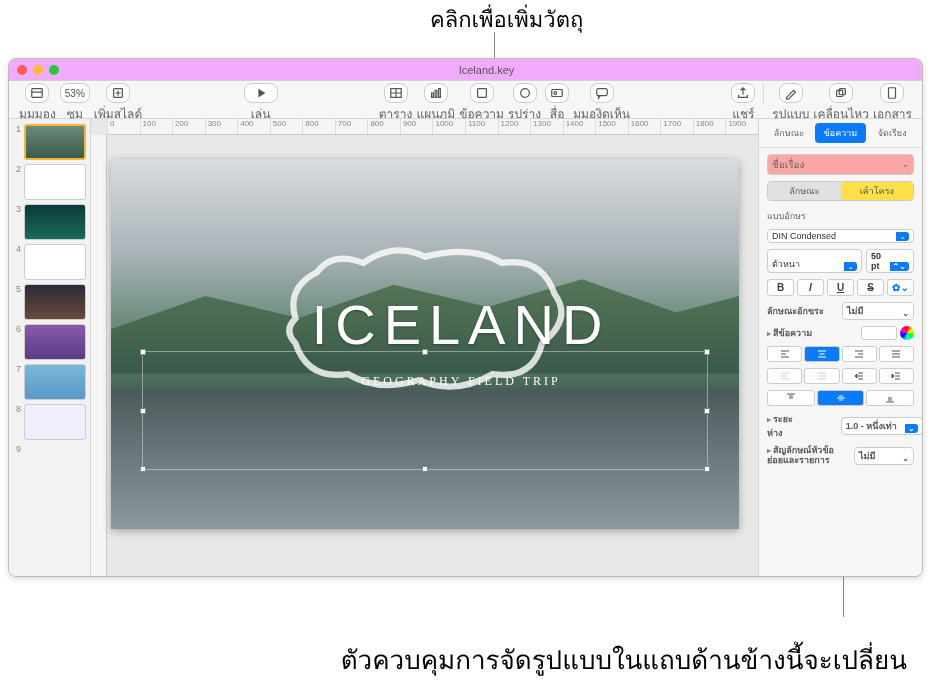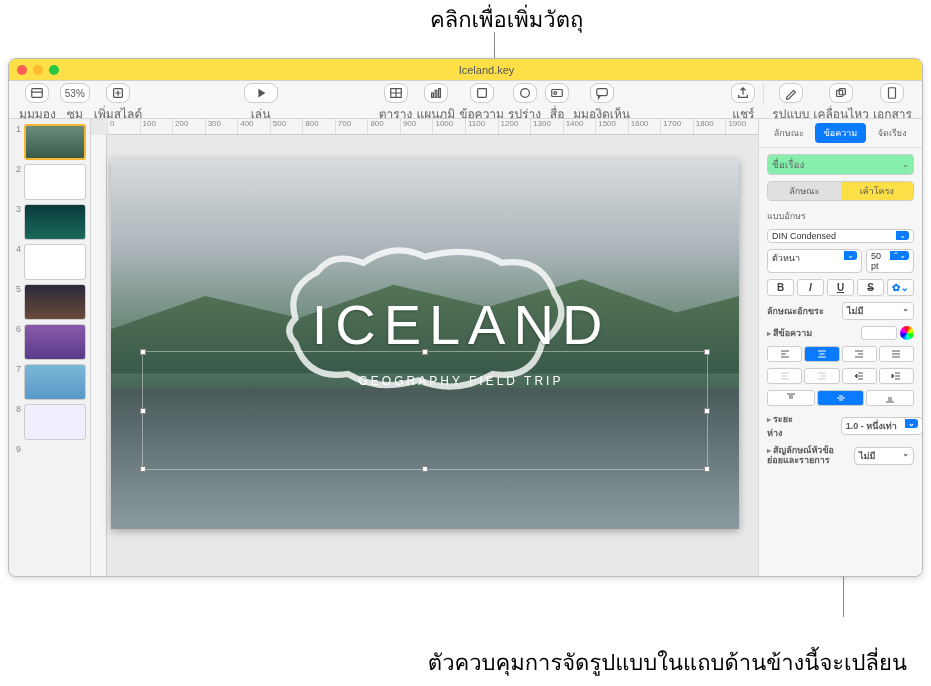--- a/index.html
+++ b/index.html
@@ -3,27 +3,27 @@
 <meta charset="utf-8">
 <style>
 * { margin:0; padding:0; box-sizing:border-box; font-family:-apple-system,"Helvetica Neue",Arial,sans-serif; }
 body { width:931px; height:686px; background:#fff; position:relative; font-size:11px; color:#333; }
 
 
 .callout-top { position:absolute; left:420px; top:2px; font-size:22px; color:#000;margin-left:10px; }
 .callout-line-top { position:absolute; left:494px; top:32px; width:1px; height:26px; background:#888; }
 .callout-bracket-top { position:absolute; left:418px; top:58px; width:162px; height:10px; border:1px solid #888; border-bottom:none; border-radius:6px 6px 0 0; }
 
-.callout-bottom { position:absolute; right:24px; bottom:8px; font-size:22px; color:#000; text-align:right; line-height:1.35; }
+.callout-bottom { position:absolute; right:24px; bottom:8px; font-size:26px; color:#000; text-align:right; line-height:1.35; }
 .callout-bracket-bottom { position:absolute; left:767px; top:477px; width:152px; height:10px; border:1px solid #888; border-top:none; border-radius:0 0 6px 6px; }
 .callout-line-bottom { position:absolute; left:843px; top:487px; width:1px; height:130px; background:#888; }
 
 
 .app-window { position:absolute; left:8px; top:58px; width:915px; height:519px; background:#ececec; border:1px solid #bbb; border-radius:8px; overflow:hidden; box-shadow:0 2px 6px rgba(0,0,0,.15); }
-.titlebar { height:22px; display:flex; align-items:center; padding:0 8px; background:#fde047; border-bottom:1px solid #d0d0d0; }
+.titlebar { height:22px; display:flex; align-items:center; padding:0 8px; background:#f0abfc; border-bottom:1px solid #d0d0d0; }
 .traffic { display:flex; gap:6px; }
 .dot { width:10px; height:10px; border-radius:50%; }
 .dot.red{background:#ff5f57;} .dot.yellow{background:#febc2e;} .dot.green{background:#28c840;}
 .doc-title { flex:1; text-align:center; font-size:11px; color:#555; }
 
 .toolbar { height:38px; display:flex; align-items:flex-start; padding:2px 10px 0; background:#f6f6f6; border-bottom:1px solid #d5d5d5; gap:4px; }
 .tb-group{display:flex;flex-direction:column;align-items:center;gap:1px;}
 .tb-btn{display:flex;align-items:center;justify-content:center;height:20px;min-width:24px;border:1px solid #ccc;border-radius:8px;background:#fff;font-size:10px;color:#555;}
 .tb-btn svg{width:14px;height:14px;stroke:#555;fill:none;stroke-width:1.4;}
 .tb-lbl{font-size:12px;color:#666;white-space:nowrap;}
@@ -51,39 +51,39 @@
 .canvas-wrap{flex:1;background:#e8e8e8;position:relative;overflow:hidden;}
 .ruler-h{position:absolute;left:16px;right:0;top:0;height:16px;background:#f5f5f5;border-bottom:1px solid #ccc;font-size:8px;color:#888;display:flex;}
 .ruler-v{position:absolute;left:0;top:16px;bottom:0;width:16px;background:#f5f5f5;border-right:1px solid #ccc;}
 .ruler-h span{flex:1;border-left:1px solid #ddd;padding-left:2px;}
 .slide{position:absolute;left:20px;top:40px;width:628px;height:370px;background:linear-gradient(180deg,#d8dce0 0%,#aab4b8 25%,#6a8a7a 45%,#4a6a5a 60%,#3a4a4a 75%,#5a6a6a 100%);box-shadow:0 2px 8px rgba(0,0,0,.3);padding-left:36px;}
 .mountain{position:absolute;left:0;right:0;top:28%;height:30%;background:linear-gradient(#5a7a5a,#3a5a4a);clip-path:polygon(0 60%,15% 30%,30% 50%,45% 20%,60% 40%,75% 15%,90% 45%,100% 30%,100% 100%,0 100%);}
 .river{position:absolute;left:0;right:0;bottom:0;height:38%;background:linear-gradient(#4a5a5a 0%,#8a9aa0 100%);}
 .outline-svg{position:absolute;left:18%;top:18%;width:64%;height:50%;}
 .outline-svg path{fill:none;stroke:#fff;stroke-width:2;opacity:.8;}
 .title-text{position:absolute;width:100%;top:36%;text-align:center;font-family:"Arial Narrow",Arial;font-weight:300;letter-spacing:8px;font-size:56px;color:#fff;text-shadow:0 1px 3px rgba(0,0,0,.3);}
-.subtitle-text{position:absolute;width:100%;top:58%;text-align:center;font-family:Liberation Sans, sans-serif;letter-spacing:3px;font-size:12px;color:#fff;}
+.subtitle-text{position:absolute;width:100%;top:58%;text-align:center;font-family:Liberation Serif, serif;letter-spacing:3px;font-size:12px;color:#fff;}
 .sel-box{position:absolute;left:5%;top:52%;width:90%;height:32%;border:1px solid rgba(255,255,255,.4);}
 .handle{position:absolute;width:6px;height:6px;background:#fff;border:1px solid #888;}
 
 
 .inspector{width:164px;background:#f6f6f6;border-left:1px solid #d5d5d5;display:flex;flex-direction:column;font-size:10px;}
 .insp-tabs{display:flex;border-bottom:1px solid #ddd;padding:4px;}
 .insp-tab{flex:1;text-align:center;padding:2px 0;font-size:9px;color:#666;border:1px solid transparent;}
 .insp-tab.active{background:#0a7aff;color:#fff;border-radius:4px;}
 .insp-body{padding:6px 8px;display:flex;flex-direction:column;gap:6px;}
-.select-row{display:flex;align-items:center;background:#86efac;border:1px solid #ccc;border-radius:4px;padding:2px 4px;font-size:10px;color:#666;justify-content:space-between;}
+.select-row{display:flex;align-items:center;background:#fca5a5;border:1px solid #ccc;border-radius:4px;padding:2px 4px;font-size:10px;color:#666;justify-content:space-between;}
 .chev{font-size:8px;}
 .seg{display:flex;border:1px solid #ccc;border-radius:4px;overflow:hidden;}
 .seg div{flex:1;text-align:center;padding:2px 0;font-size:9px;background:#fde047;color:#555;}
 .seg div.active{background:#e0e0e0;}
 .lbl{font-size:9px;color:#666;margin-top:2px;}
 .row-2{display:flex;gap:4px;}
 .row-2>*{flex:1;}
-.small-sel{background:#fff;border:1px solid #ccc;border-radius:4px;padding:1px 4px;font-size:9px;display:flex;justify-content:space-between;align-items:flex-start;}
+.small-sel{background:#fff;border:1px solid #ccc;border-radius:4px;padding:1px 4px;font-size:9px;display:flex;justify-content:space-between;align-items:flex-end;}
 .blue-cap{background:#0a7aff;color:#fff;border-radius:0 3px 3px 0;padding:0 3px;font-size:8px;}
 .btn-row{display:flex;gap:3px;}
 .fmt-btn{flex:1;background:#fff;border:1px solid #ccc;border-radius:3px;text-align:center;padding:2px 0;font-size:10px;font-weight:bold;color:#444;}
 .color-swatch{flex:1;height:14px;border:1px solid #ccc;border-radius:3px;background:#fff;}
 .color-wheel{width:14px;height:14px;border-radius:50%;background:conic-gradient(red,yellow,lime,cyan,blue,magenta,red);}
 .align-grid{display:flex;gap:2px;}
 .align-btn{flex:1;height:16px;background:#fff;border:1px solid #ccc;border-radius:3px;display:flex;align-items:center;justify-content:center;}
 .align-btn.active{background:#0a7aff;}
 .align-btn svg{width:10px;height:10px;}
 .sec-row{display:flex;justify-content:space-between;align-items:center;font-size:9px;color:#555;font-weight:bold;}
@@ -342,21 +342,21 @@
         <div class="lbl">แบบอักษร</div>
         <div class="small-sel">
             <span>DIN Condensed</span>
             <span class="blue-cap">⌄</span>
           </div>
         <div class="row-2">
           <div class="small-sel">
               <span>ตัวหนา</span>
               <span class="blue-cap">⌄</span>
             </div>
-          <div class="small-sel" style="flex:0 0 48px;">
+          <div class="small-sel" style="flex:0 0 48px;font-weight:bold;">
               <span>50 pt</span>
               <span class="blue-cap">⌃⌄</span>
             </div>
         </div>
         <div class="btn-row">
           <div class="fmt-btn">B</div>
           <div class="fmt-btn" style="font-style:italic">I</div>
           <div class="fmt-btn" style="text-decoration:underline">U</div>
           <div class="fmt-btn" style="text-decoration:line-through">S</div>
           <div class="fmt-btn" style="color:#0a7aff;">✿⌄</div>

